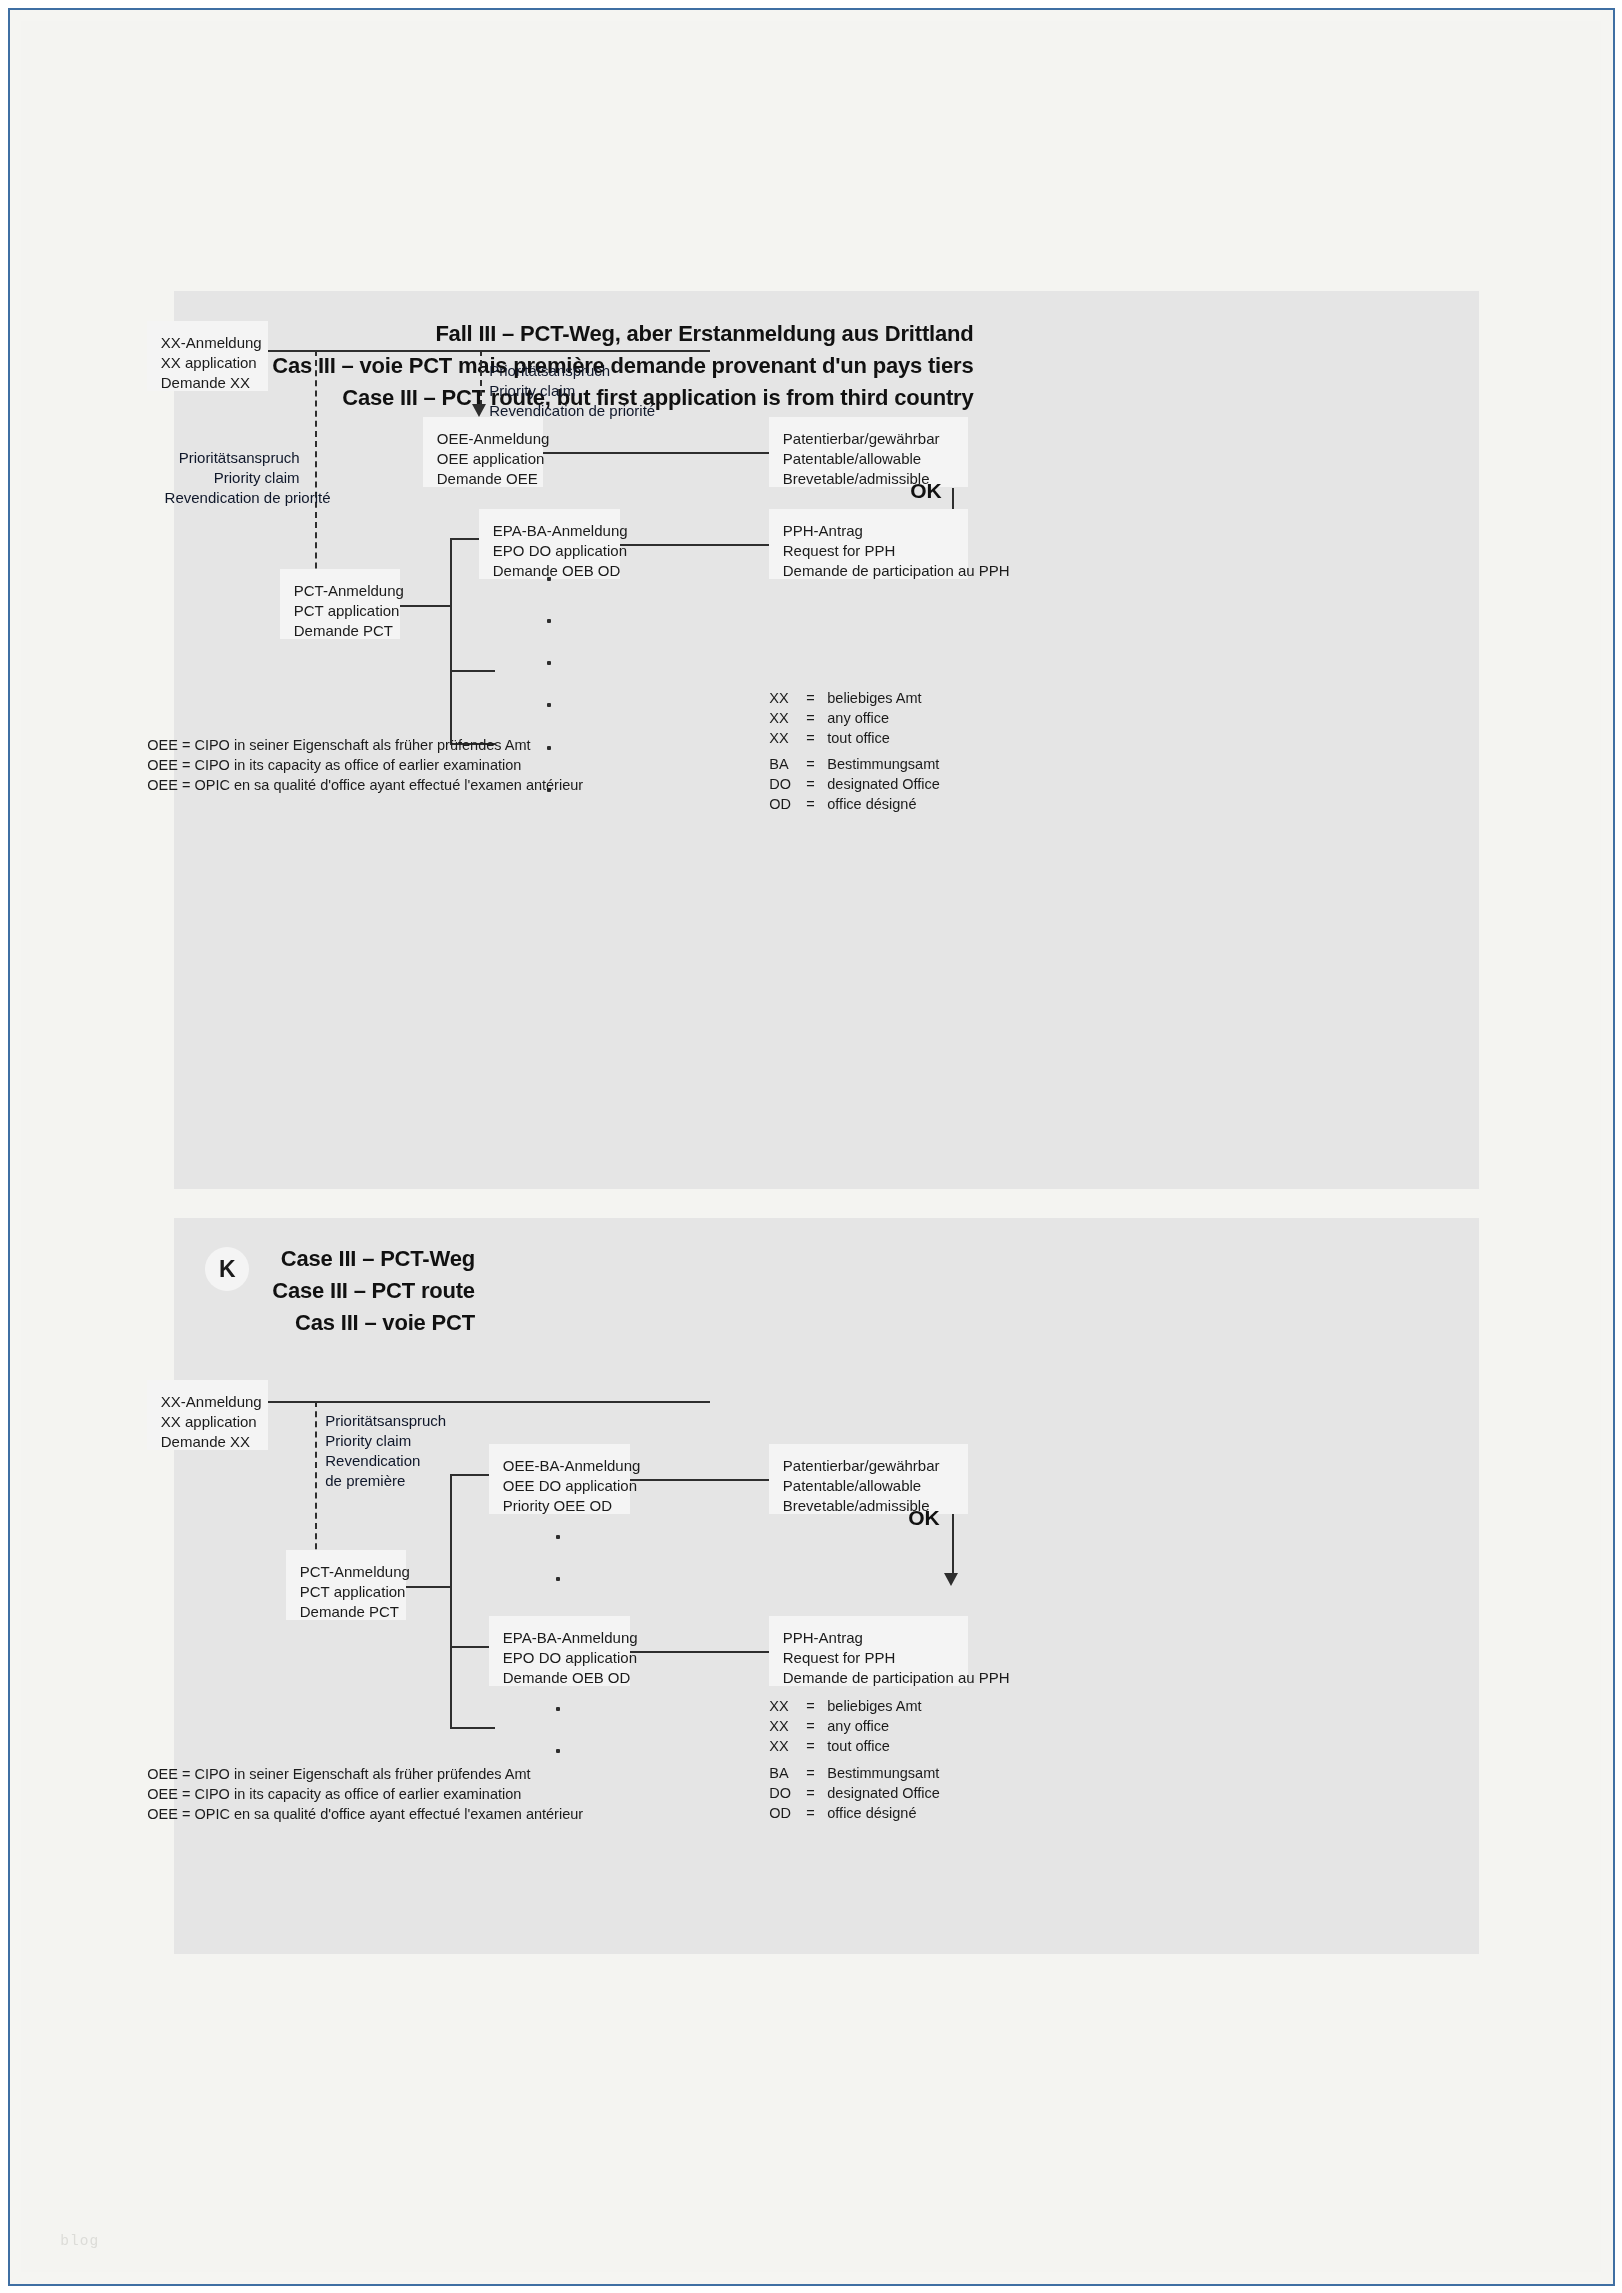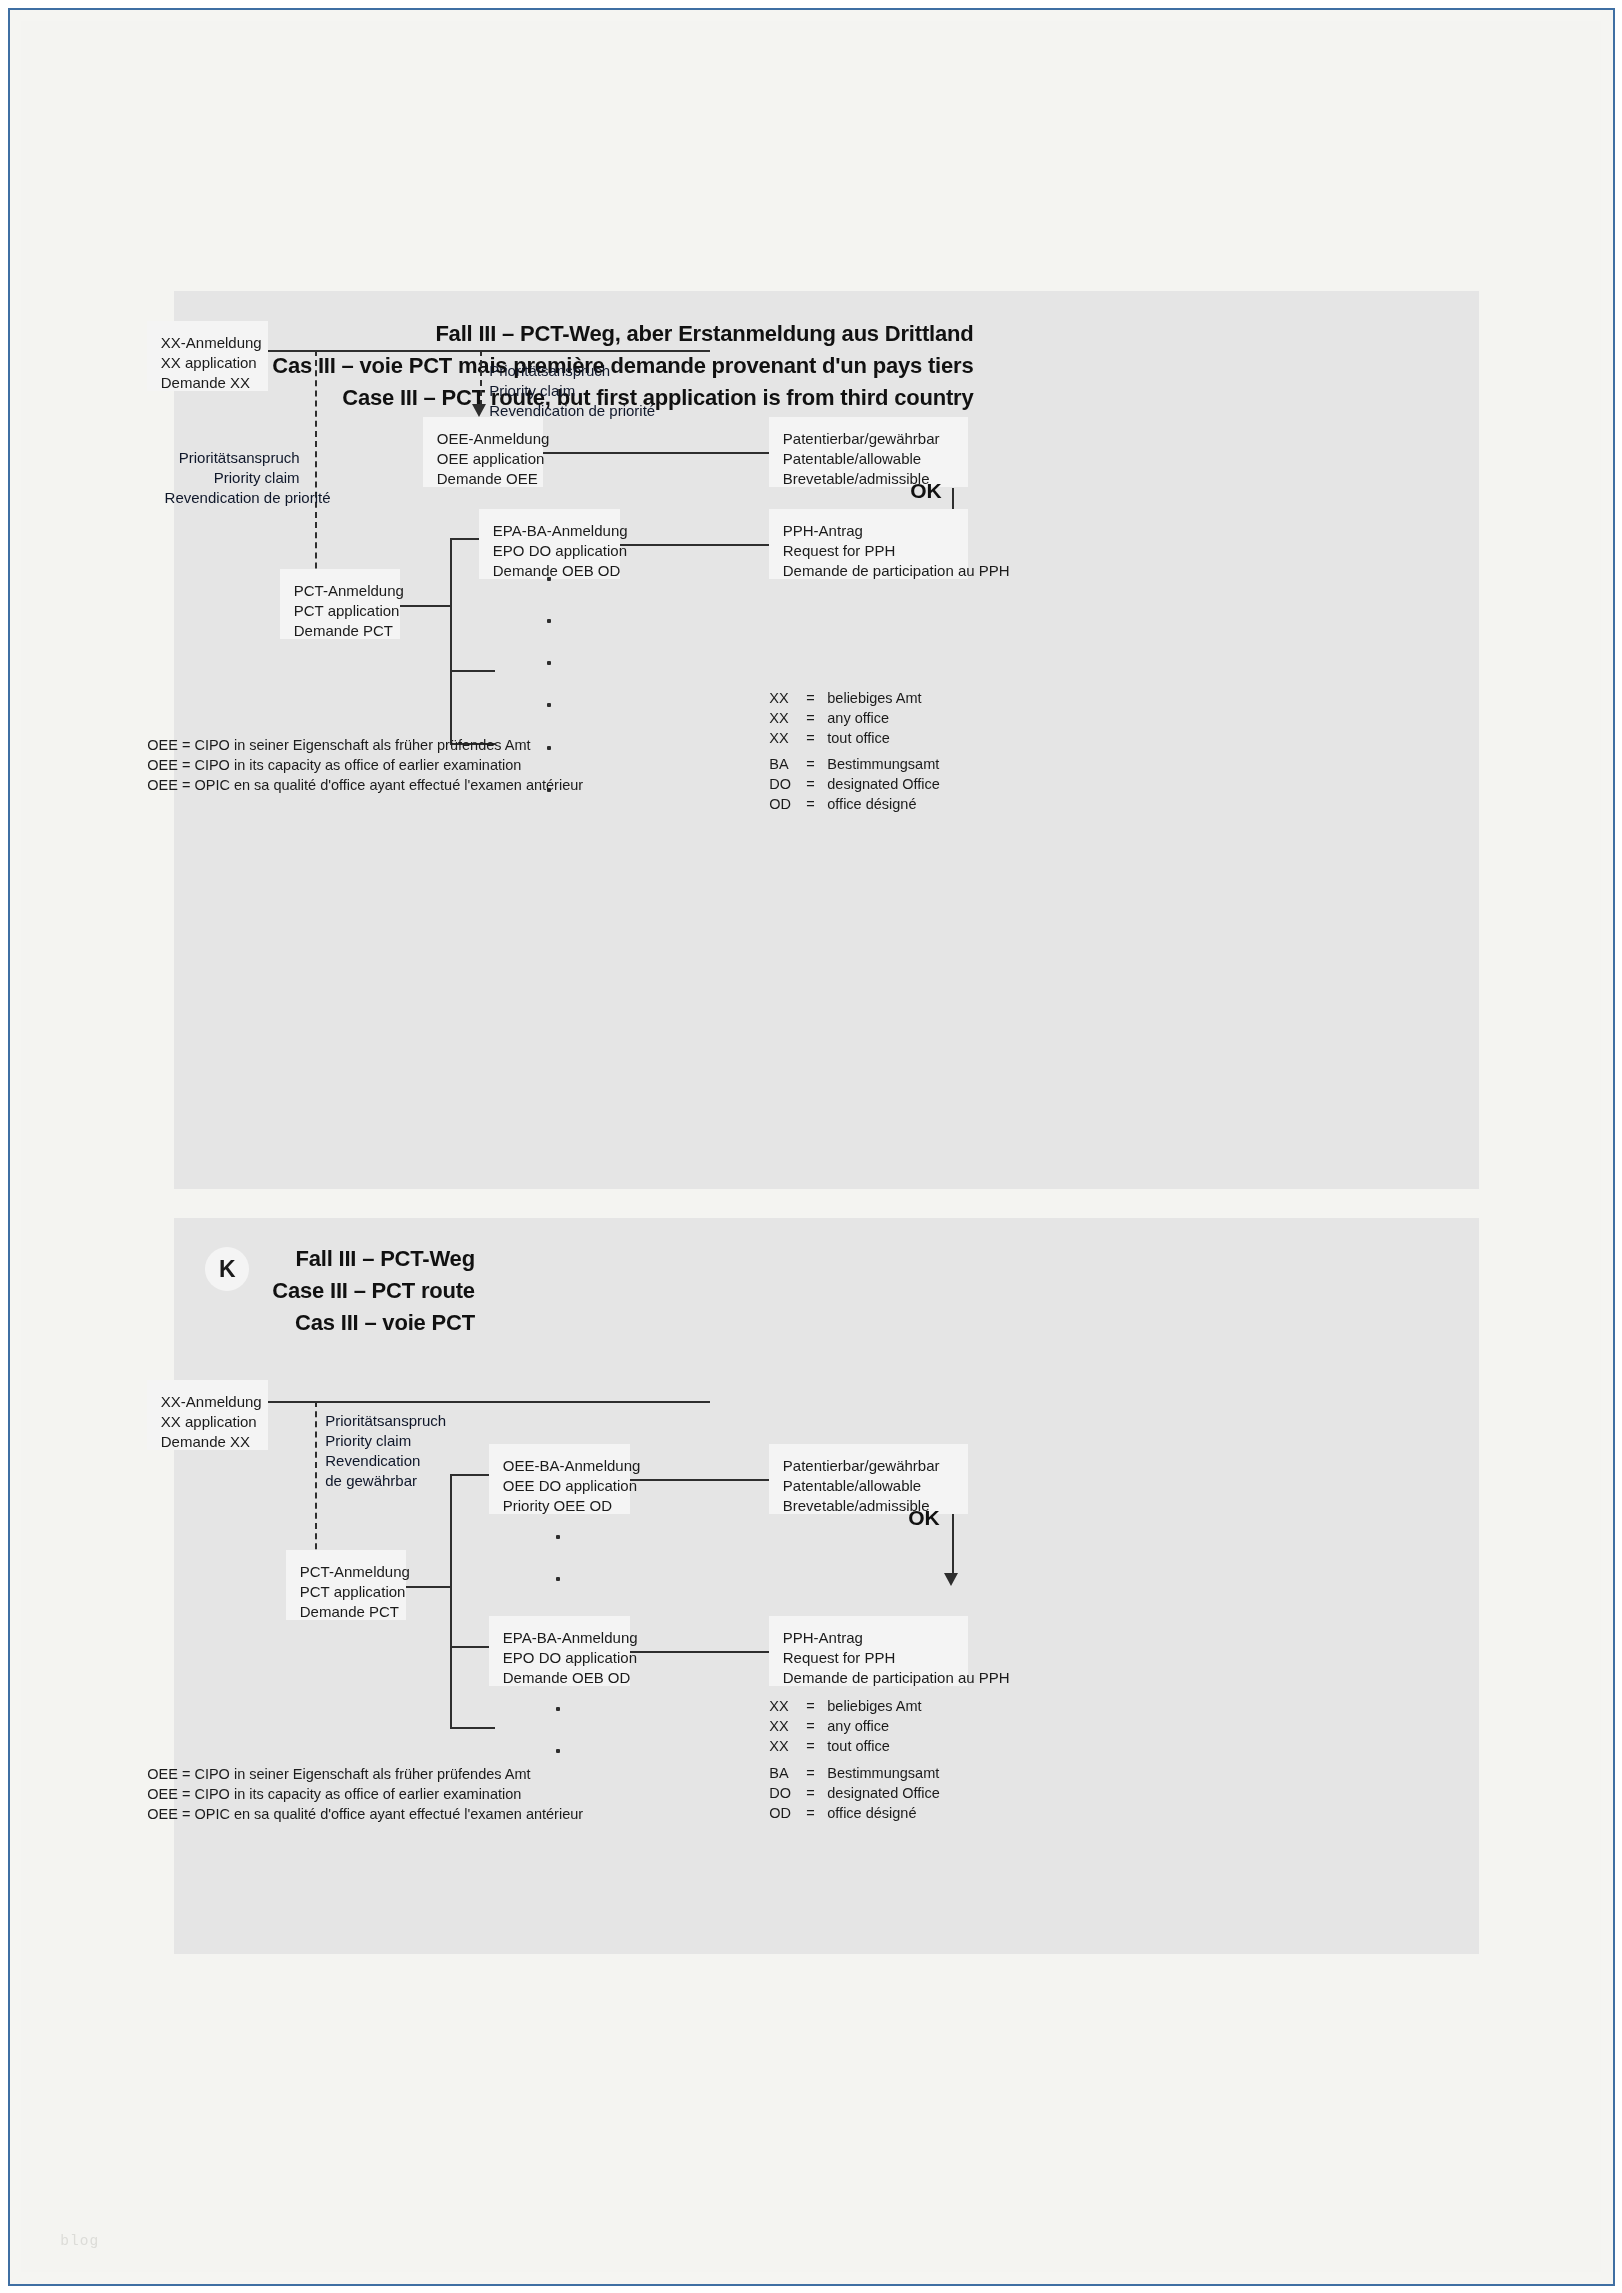--- a/index.html
+++ b/index.html
@@ -322,42 +322,42 @@
         <div>OEE = CIPO in its capacity as office of earlier examination</div>
         <div>OEE = OPIC en sa qualité d'office ayant effectué l'examen antérieur</div>
       </div>
     </div>
 
     <div class="panel" id="panel-k">
 
       <div class="panel-head">
         <div class="badge">K</div>
         <div class="head-lines">
-          <div>Fall III – PCT-Weg</div>
+          <div>Case III – PCT-Weg</div>
           <div>Case III – PCT route</div>
           <div>Cas III – voie PCT</div>
         </div>
       </div>
 
       <div class="node" style="left:-27px; top:162px; width:121px; height:70px;">
         <div>XX-Anmeldung</div>
         <div>XX application</div>
         <div>Demande XX</div>
       </div>
 
       <div class="hline" style="left:94px; top:183px; width:442px;"></div>
 
       <div class="vdash" style="left:141px; top:183px; height:189px;"></div>
       <div class="arrow-down" style="left:133px; top:371px;"></div>
 
       <div class="edge-label" style="left:151px; top:193px;">
         <div>Prioritätsanspruch</div>
         <div>Priority claim</div>
         <div>Revendication</div>
-        <div>de gewährbar</div>
+        <div>de première</div>
       </div>
 
       <div class="node" style="left:112px; top:332px; width:120px; height:70px;">
         <div>PCT-Anmeldung</div>
         <div>PCT application</div>
         <div>Demande PCT</div>
       </div>
 
       <div class="hline" style="left:232px; top:368px; width:44px;"></div>
       <div class="vline" style="left:276px; top:256px; height:254px;"></div>

